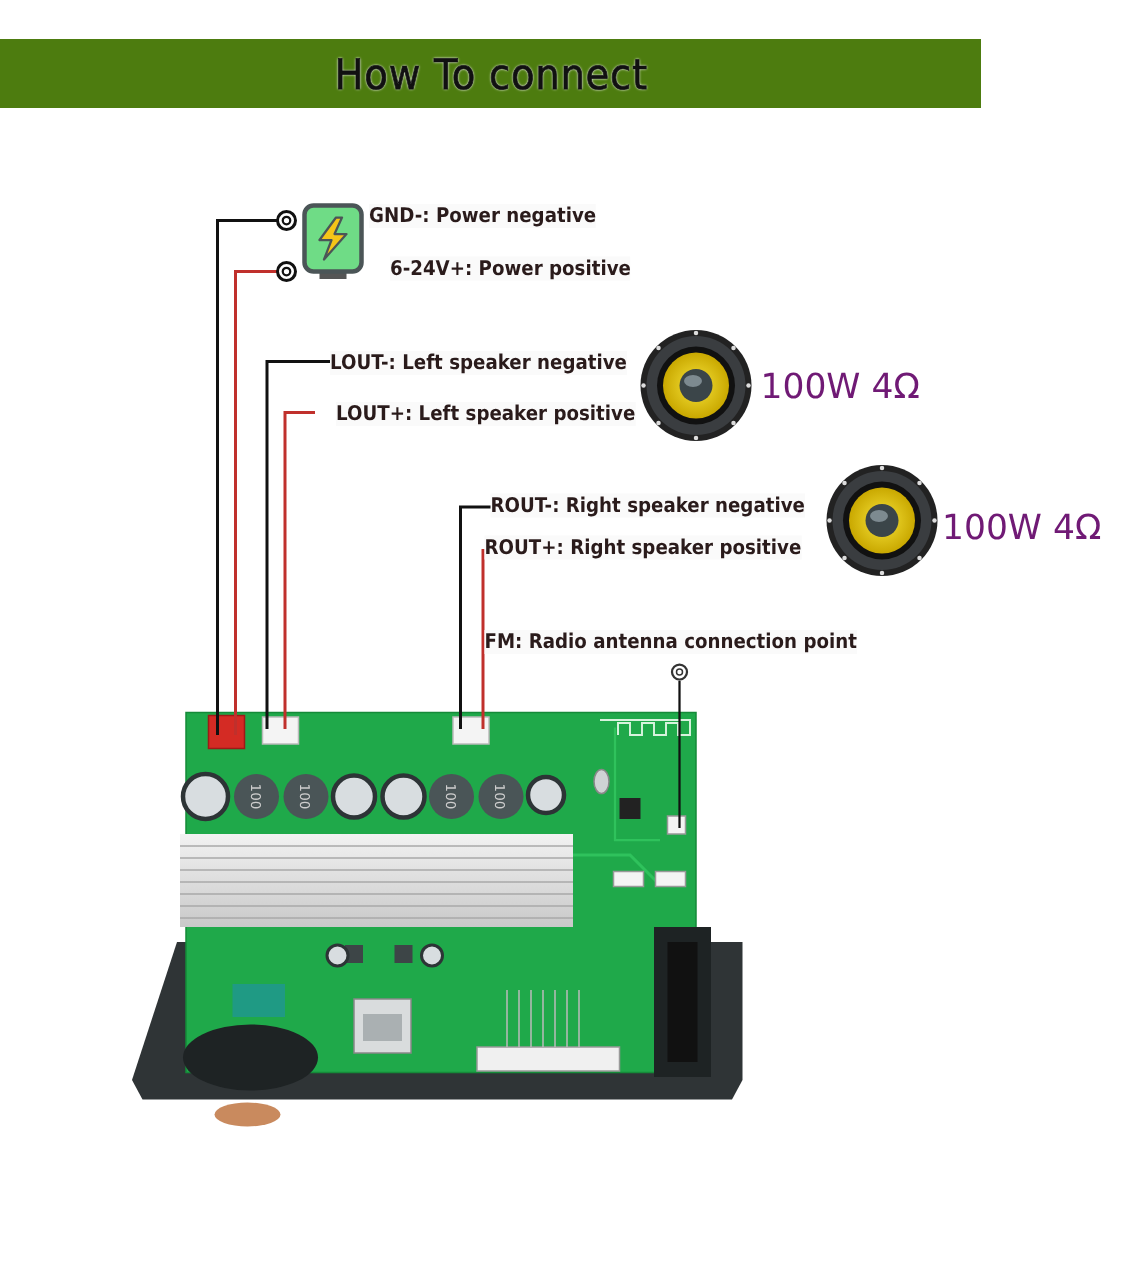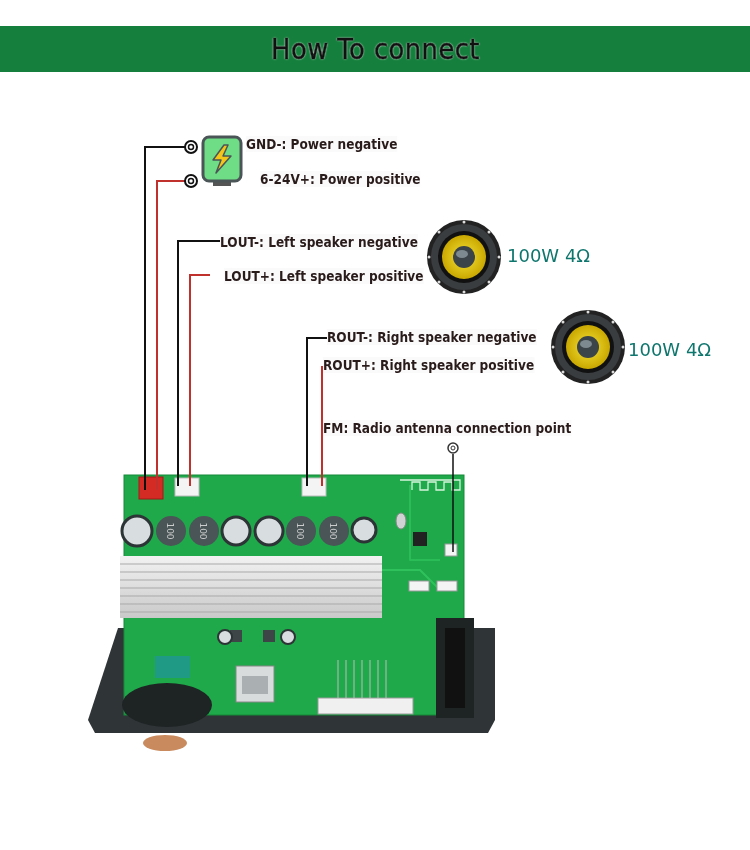--- a/index.html
+++ b/index.html
@@ -1,21 +1,21 @@
 <!DOCTYPE html>
 <html><head>
 <meta charset="utf-8">
 <style>
   html,body{margin:0;padding:0;background:#fff;}
   body{width:750px;height:850px;position:relative;overflow:hidden;font-family:"Liberation Sans",sans-serif;}
-  .banner{position:absolute;left:0;top:26px;width:750px;height:46px;background:#15803d;display:flex;align-items:center;justify-content:center;}
+  .banner{position:absolute;left:0;top:26px;width:654px;height:46px;background:#4d7c0f;display:flex;align-items:center;justify-content:center;}
   .banner span{font-family:"DejaVu Sans",sans-serif;font-size:28px;color:#111;-webkit-text-stroke:0.5px #111;text-shadow:0 0 2px #fff,0 0 1px #fff;letter-spacing:0.5px;transform:scaleX(0.92);display:inline-block;}
   svg{position:absolute;left:0;top:0;}
   .lbl{position:absolute;font-family:"DejaVu Sans",sans-serif;font-size:13.5px;font-weight:bold;color:#2a1b1b;white-space:nowrap;transform:scaleX(0.9);transform-origin:left center;background:#fafafa;}
-  .spec{position:absolute;font-family:"DejaVu Sans",sans-serif;font-size:18px;color:#0f766e;white-space:nowrap;}
+  .spec{position:absolute;font-family:"DejaVu Sans",sans-serif;font-size:23px;color:#701a75;white-space:nowrap;}
 </style>
 </head>
 <body>
 
 <div class="banner">
   <span>How To connect</span>
 </div>
 
 <svg width="750" height="850">
   <defs>

